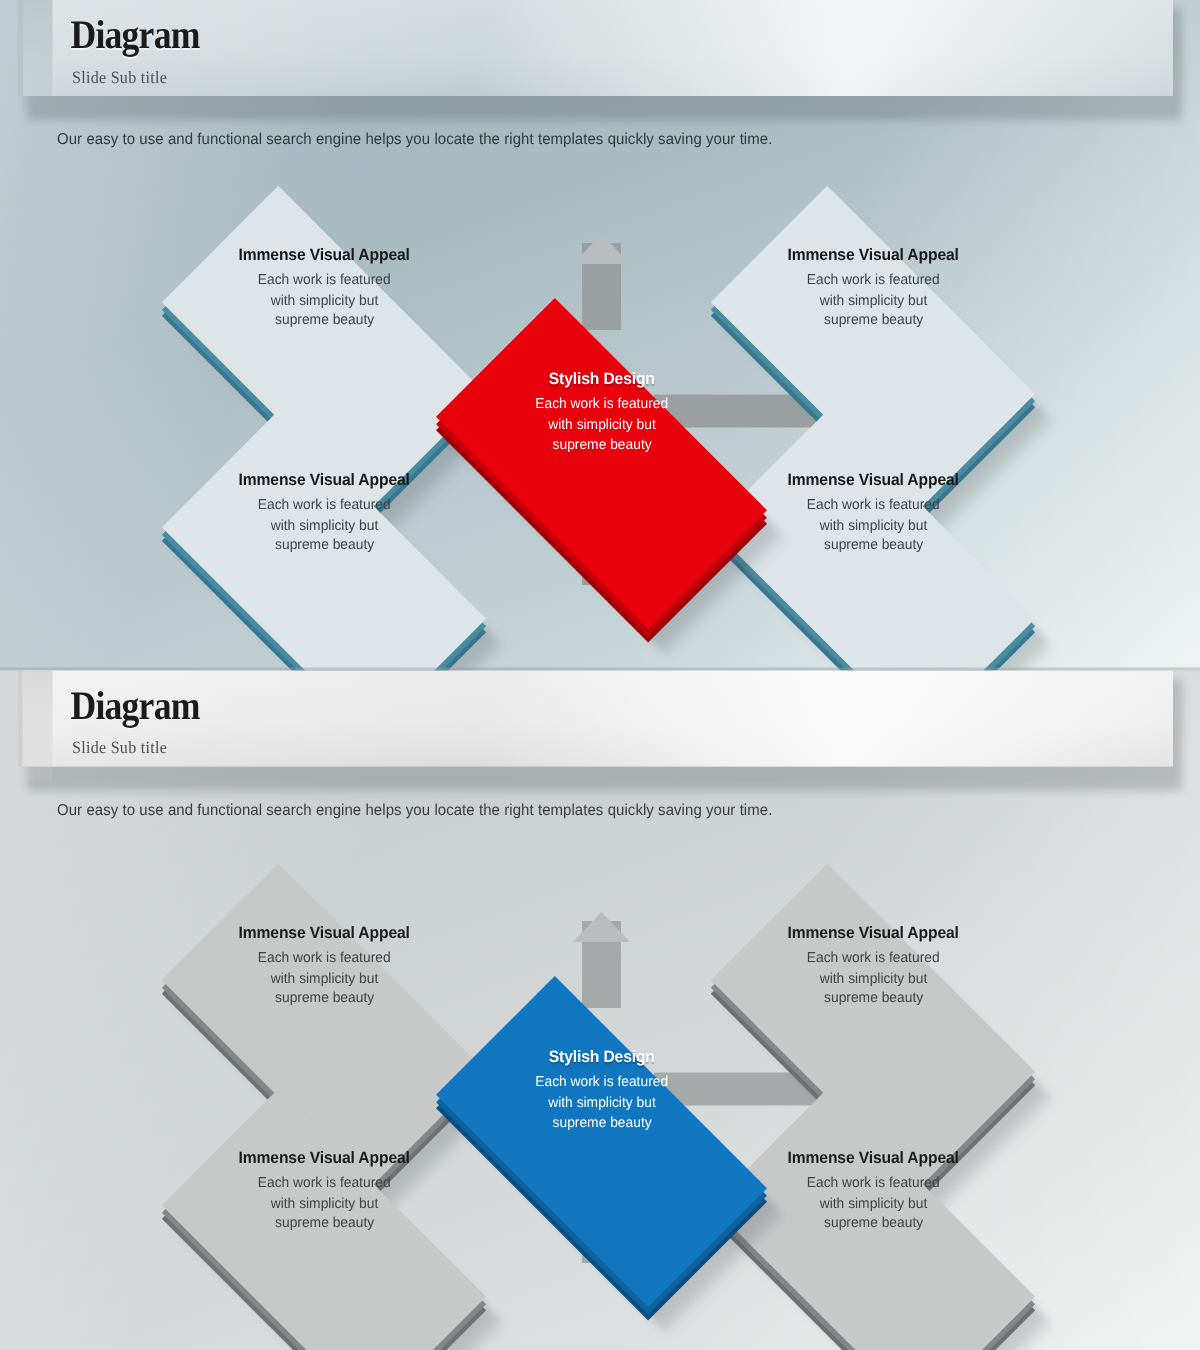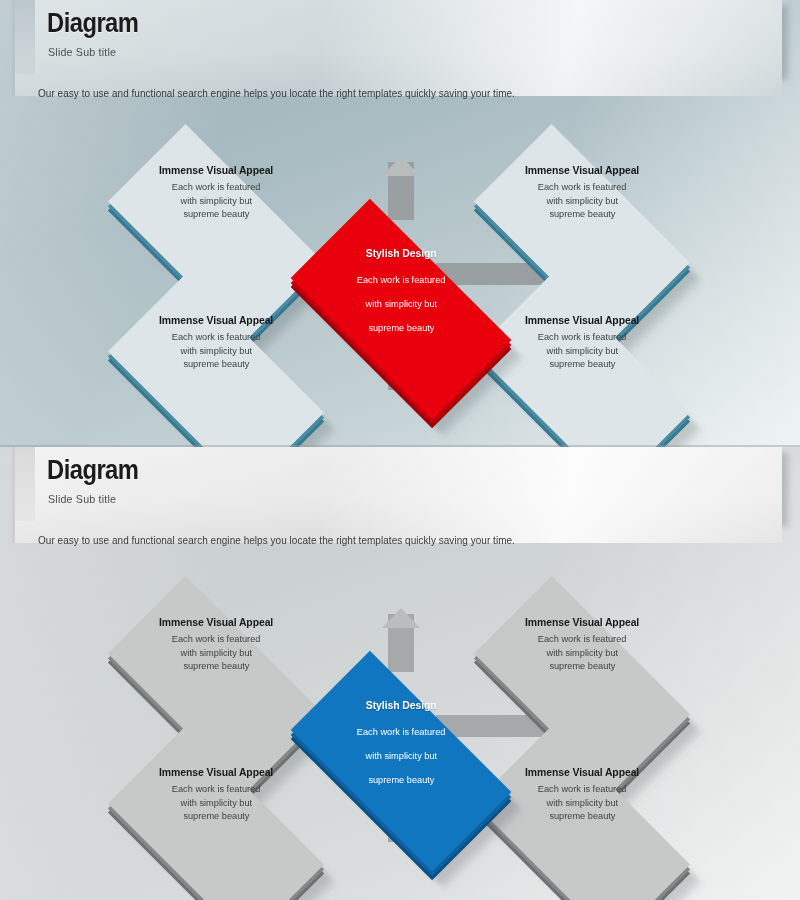--- a/index.html
+++ b/index.html
@@ -40,26 +40,27 @@
     background:#8e9ea4; opacity:.45;
   }
 
   
   .header-wrap { position:absolute; left:12px; top:0; width:776px; height:78px; }
   .header-shadow{
     position:absolute; left:6px; top:6px; width:770px; height:74px;
     background:rgba(70,80,85,.25); filter:blur(3px);
   }
   .header-bar{
-    position:absolute; left:0; top:0; width:770px; height:96px;
+    position:absolute; left:0; top:0; width:770px; height:64px;
     background:
       linear-gradient(100deg, rgba(255,255,255,.25) 0%, rgba(255,255,255,0) 40%,
         rgba(255,255,255,.75) 72%, rgba(255,255,255,.2) 100%),
       linear-gradient(180deg,#d4dcdf 0%, #cfd8db 55%, #c2ccd0 100%);
     border-left:3px solid #b9c4c8;
+    font-family:Liberation Serif, serif;
   }
   .panel-bottom .header-bar{
     background:
       linear-gradient(100deg, rgba(255,255,255,.35) 0%, rgba(255,255,255,.05) 40%,
         rgba(255,255,255,.85) 72%, rgba(255,255,255,.25) 100%),
       linear-gradient(180deg,#ececec 0%, #e8e8e8 55%, #dcdcdc 100%);
     border-left:3px solid #cfcfcf;
   }
   .header-accent{
     position:absolute; left:0; top:0; width:20px; height:74px;
@@ -145,21 +146,21 @@
   .card.center .label .t{ color:#ffffff; text-shadow:0 1px 1px rgba(0,0,0,.28); }
   .card.center .label .d{ color:#ffffff; }
 
   
   .c-tl { left:118px; top:14px; }
   .c-tr { left:484px; top:14px; }
   .c-bl { left:118px; top:164px; }
   .c-br { left:484px; top:164px; }
   .c-ct { left:301px; top:89px; width:200px; height:200px; z-index:5; }
   .c-ct .side, .c-ct .side2, .c-ct .face, .c-ct .shadow { width:200px; height:200px; }
-  .c-ct .label { width:200px; padding-top:22px;justify-content:space-between; }
+  .c-ct .label { width:200px; padding-top:22px; }
 
   
   .theme-light { --face:#dde5e9; --edge:#36788f; --edge2:#4a8ba1; }
   .theme-red   { --face:#e8000d; --edge:#9c0008; --edge2:#c1000b; }
   .theme-gray  { --face:#c7c9c9; --edge:#6d7070; --edge2:#848787; }
   .theme-blue  { --face:#1176c0; --edge:#0a4f83; --edge2:#0e639f; }
   .panel-bottom .card .label .t { color:#1a1a1a; }
   .panel-bottom .card .label .d { color:#404040; }
   .panel-bottom .card.center .label .t,
   .panel-bottom .card.center .label .d { color:#ffffff; }

